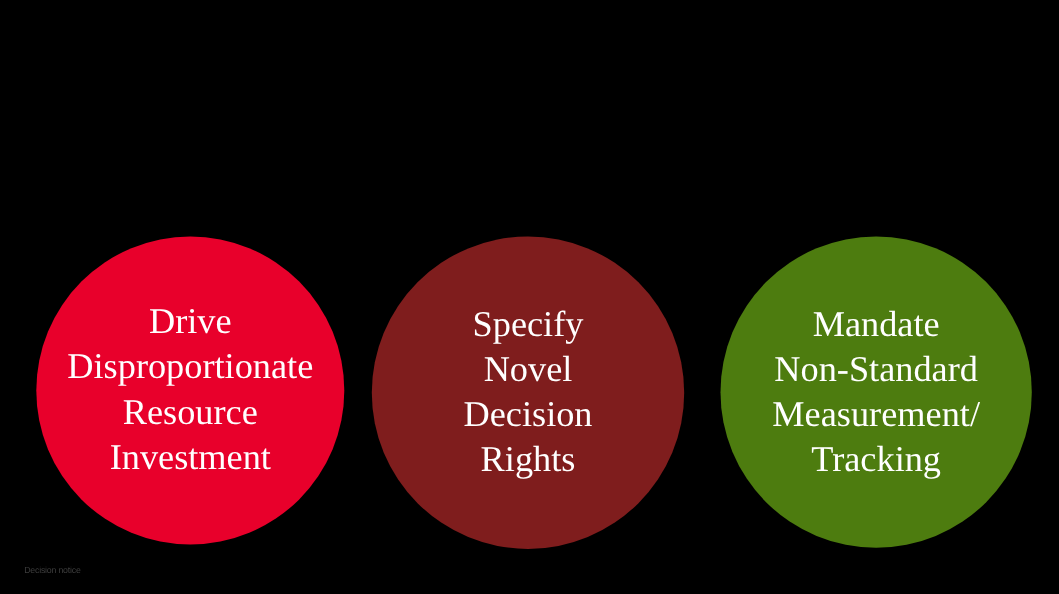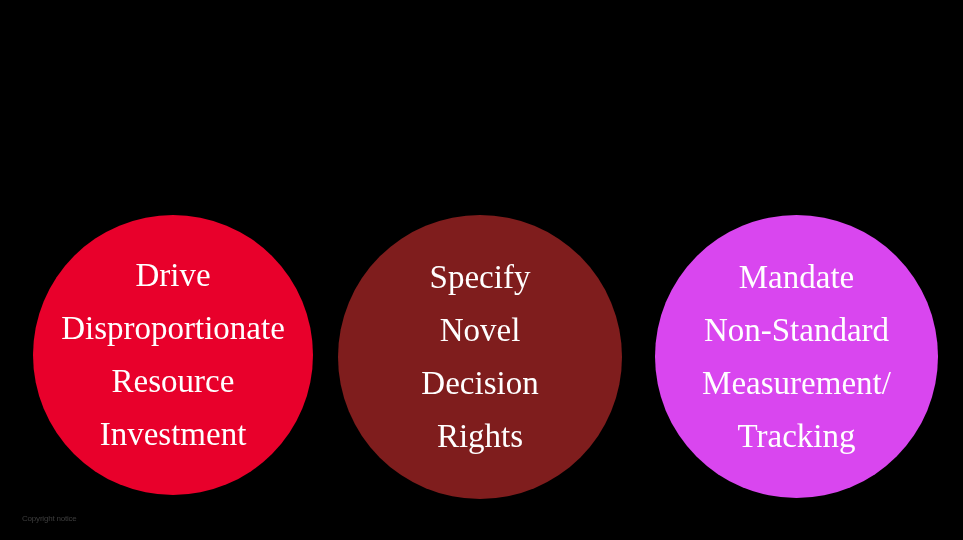--- a/index.html
+++ b/index.html
@@ -32,21 +32,21 @@
     display: flex;
     align-items: center;
     justify-content: center;
     box-sizing: border-box;
   }
 
   .circle-label {
     color: #FFFFFF;
     font-family: "Liberation Serif", "DejaVu Serif", serif;
     font-size: 33px;
-    line-height: 53px;
+    line-height: 41px;
     font-weight: 400;
     text-align: center;
     letter-spacing: 0px;
     white-space: pre-line;
     padding: 0 6px;
     -webkit-font-smoothing: antialiased;
   }
 
   
   #circle-1 {
@@ -107,24 +107,24 @@
 Investment</div>
     </div>
 
     <div class="circle" id="circle-2" style="background: #7f1d1d;">
       <div class="circle-label" style="color: rgb(255, 255, 255);">Specify
 Novel
 Decision
 Rights</div>
     </div>
 
-    <div class="circle" id="circle-3" style="background: #d946ef; align-items: center;">
+    <div class="circle" id="circle-3" style="background: #4d7c0f; align-items: center;">
       <div class="circle-label" style="color: rgb(255, 255, 255);">Mandate
 Non-Standard
 Measurement/
 Tracking</div>
     </div>
 
   </div>
 
-  <div id="attribution" style="color: rgb(110, 110, 110);">Copyright notice</div>
+  <div id="attribution" style="color: rgb(110, 110, 110);">Decision notice</div>
 
 </div>
 
 </body></html>

